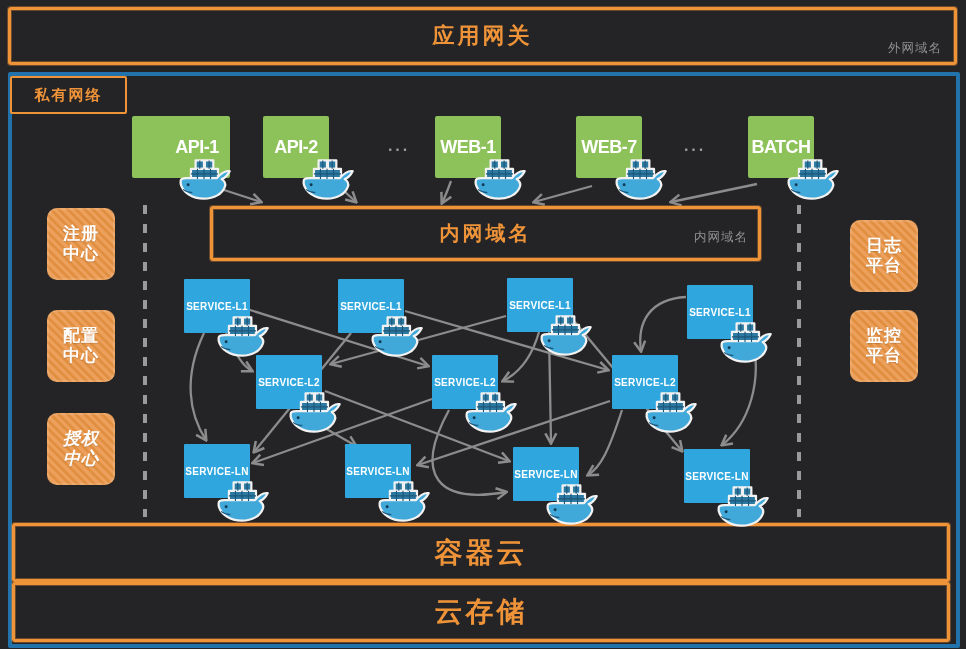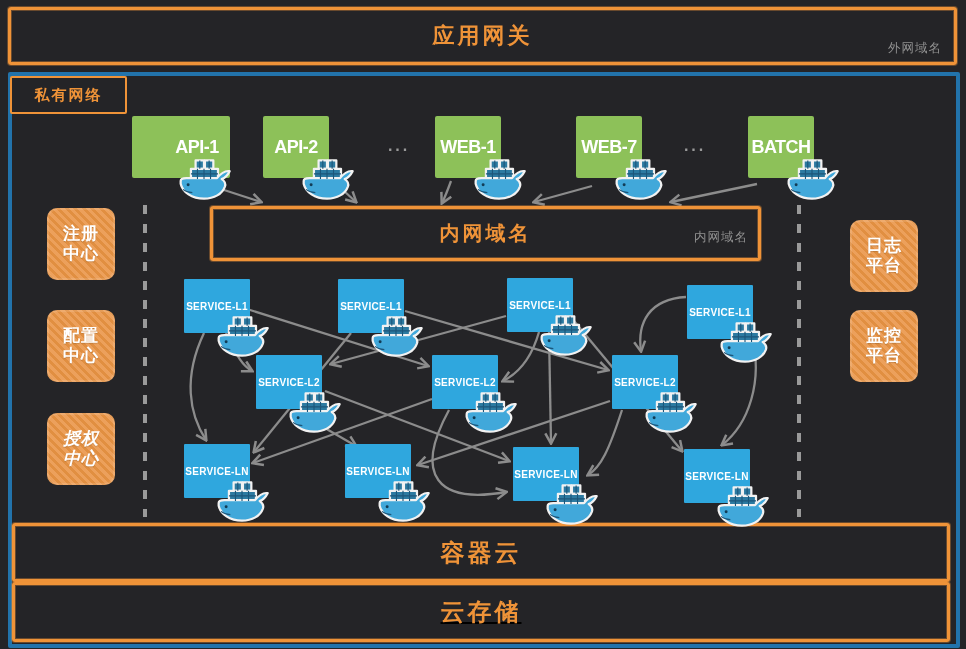--- a/index.html
+++ b/index.html
@@ -65,21 +65,21 @@
     width:66px;height:54px;background:#2FA7DE;border-radius:1px;
     display:flex;align-items:center;justify-content:center;
     color:#fff;font-weight:bold;font-size:10px;letter-spacing:0.3px;
     z-index:4;
   }
   
   .whale-slot{position:absolute;width:56px;height:44px;z-index:5;pointer-events:none;}
   .whale-slot svg{width:100%;height:100%;display:block;}
   
   .platform-bar{display:flex;align-items:center;justify-content:center;z-index:3;}
-  .platform-bar .orange-title{font-size:24px;}
+  .platform-bar .orange-title{font-size:28px;}
   
   #edges{position:absolute;left:0;top:0;width:966px;height:649px;z-index:1;}
   #edges path.edge{stroke:#8C8C8C;stroke-width:2.3;fill:none;}
 </style>
 </head>
 <body>
 
 <div id="stage">
 
   <svg id="edges">
@@ -441,17 +441,17 @@
   </g>
   <path d="M16 16.5 h29 M23 11 v11 M30 11 v11 M37 11 v11 M25.5 2 v9 M35.5 2 v9" stroke="#1C567A" stroke-width="1.2" fill="none"></path>
   <circle cx="13" cy="28" r="1.6" fill="#123C55"></circle>
   <path d="M7.5 33 q4.5 3.5 10 3.5" stroke="#1C567A" stroke-width="1.2" fill="none"></path>
 </svg>
     </div>
 
   <div class="abs sketch platform-bar" style="left:12px;top:523px;width:932px;height:53px;">
     <div class="orange-title">容器云</div>
   </div>
-  <div class="abs sketch platform-bar" style="left:12px;top:582px;width:932px;height:54px;text-decoration:underline;">
+  <div class="abs sketch platform-bar" style="left:12px;top:582px;width:932px;height:54px;">
     <div class="orange-title">云存储</div>
   </div>
 
 </div>
 
 </body></html>

